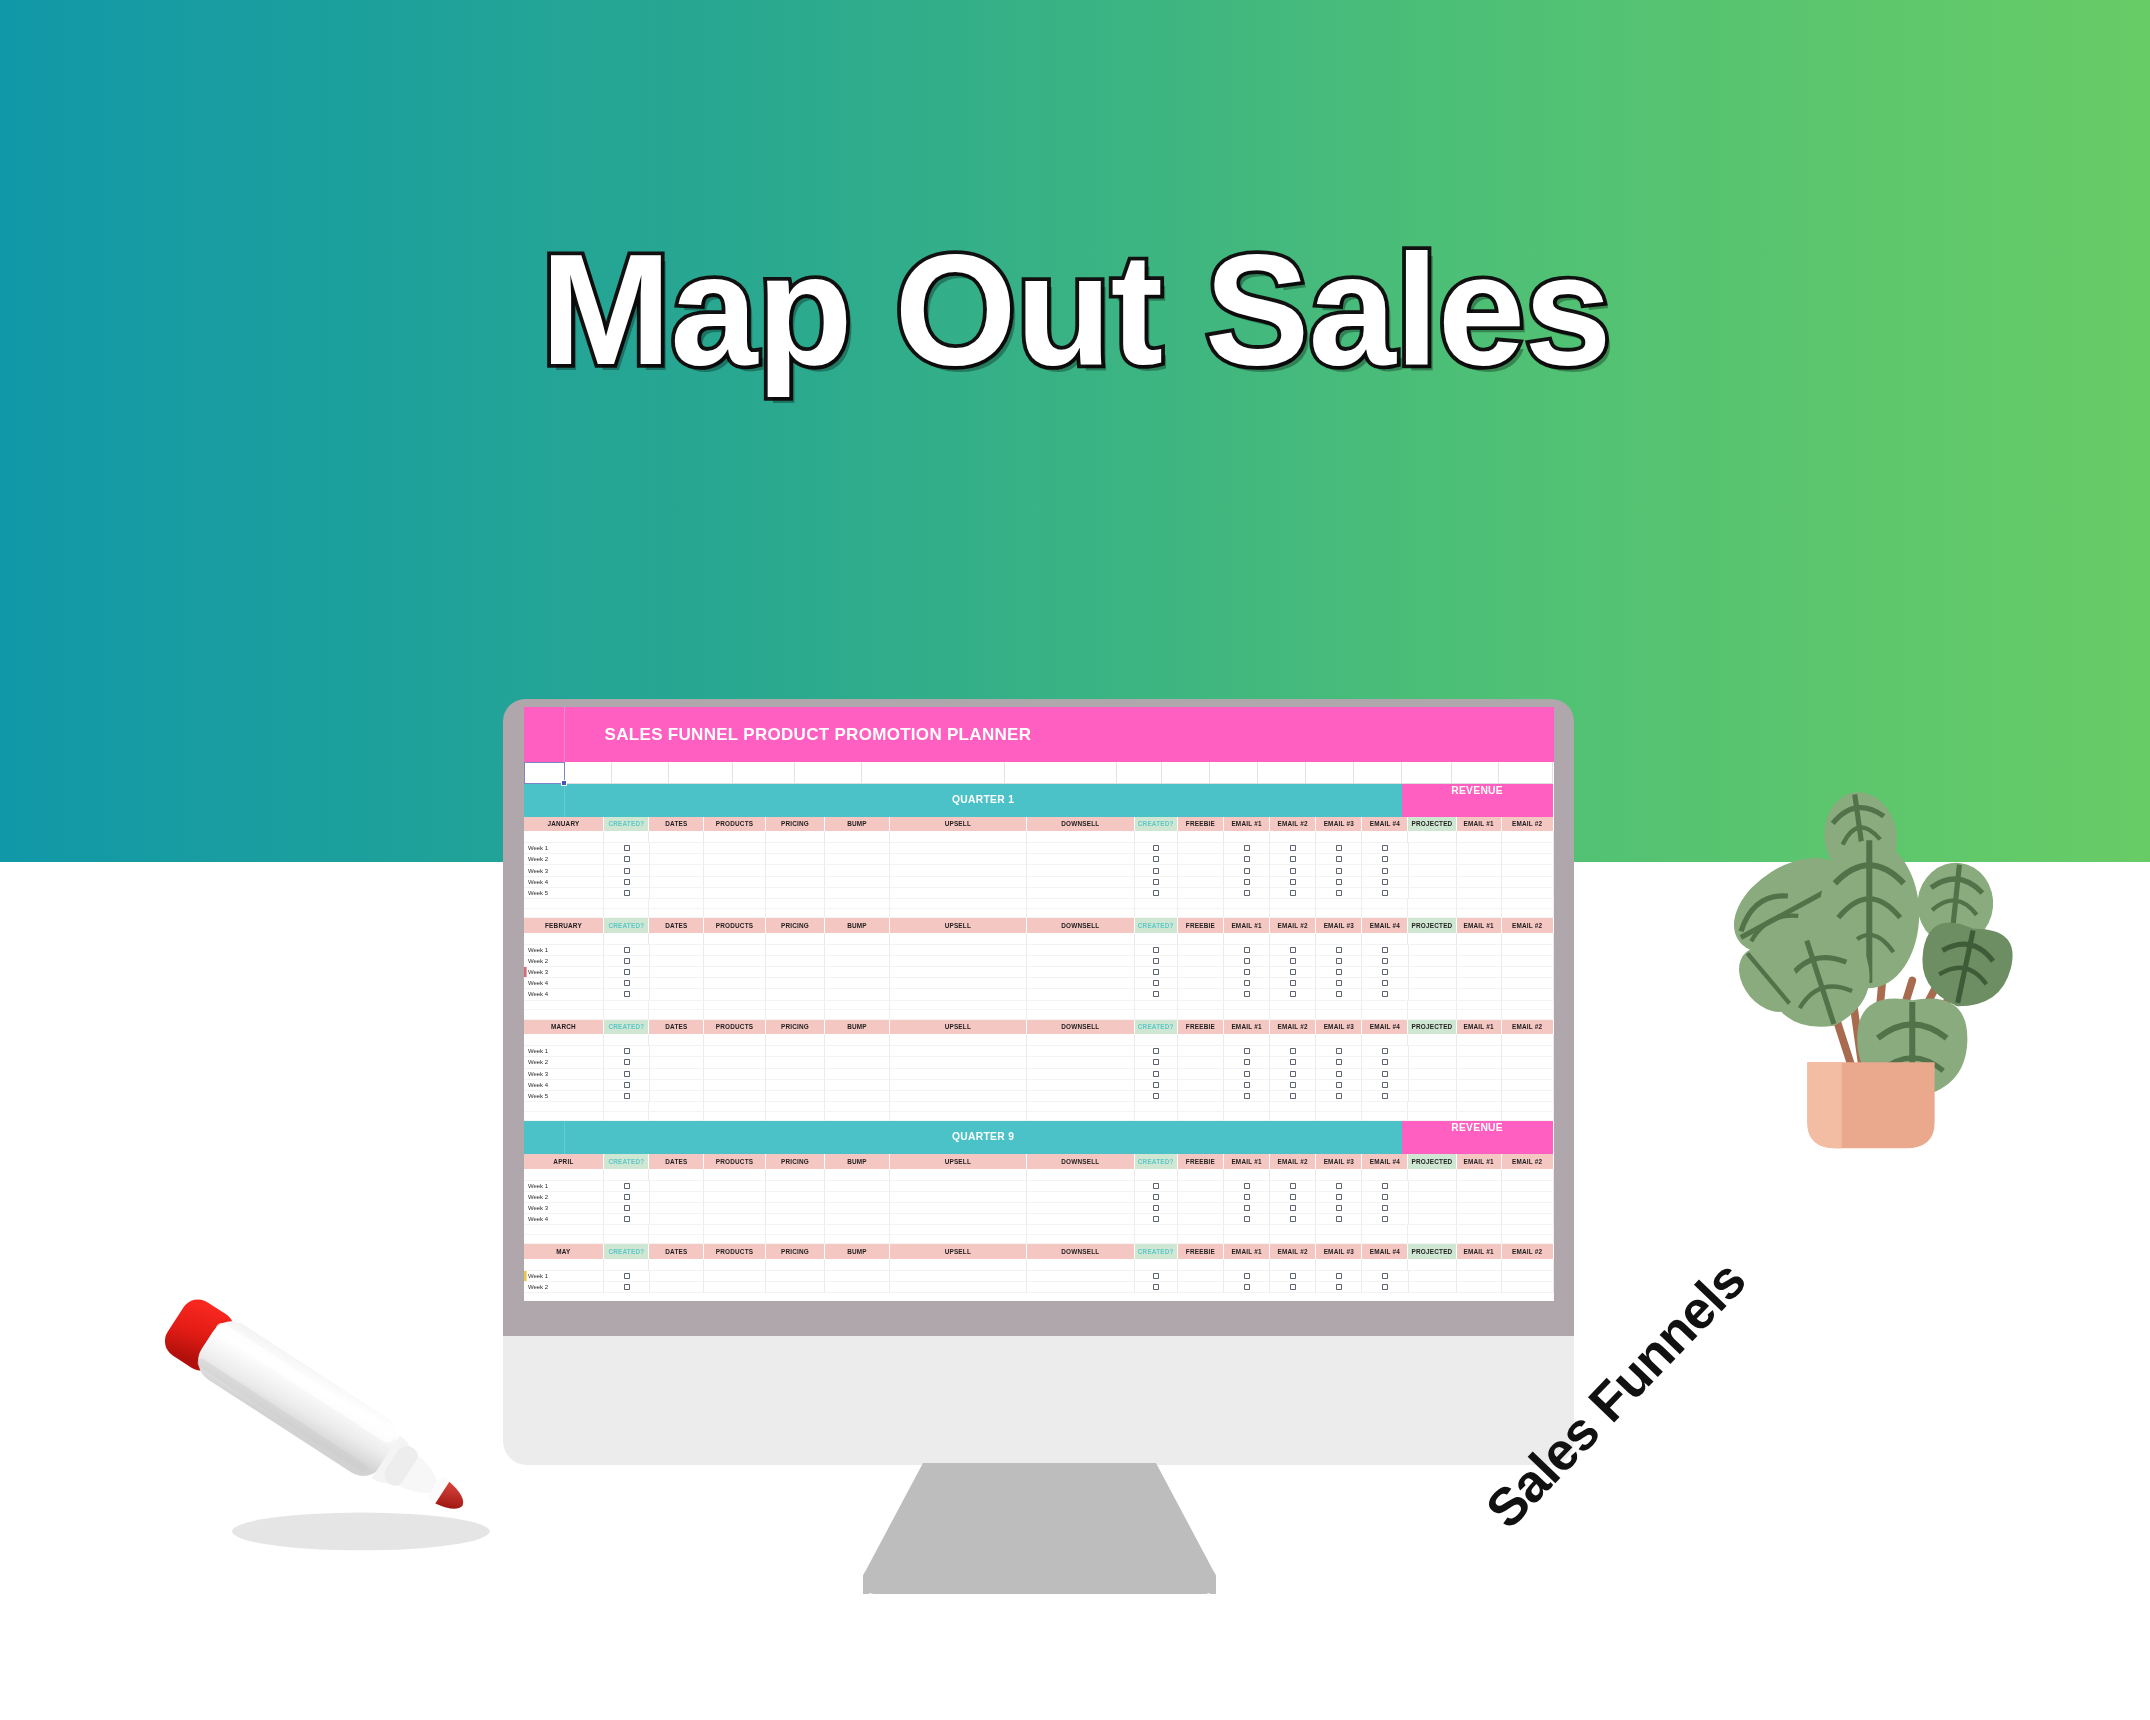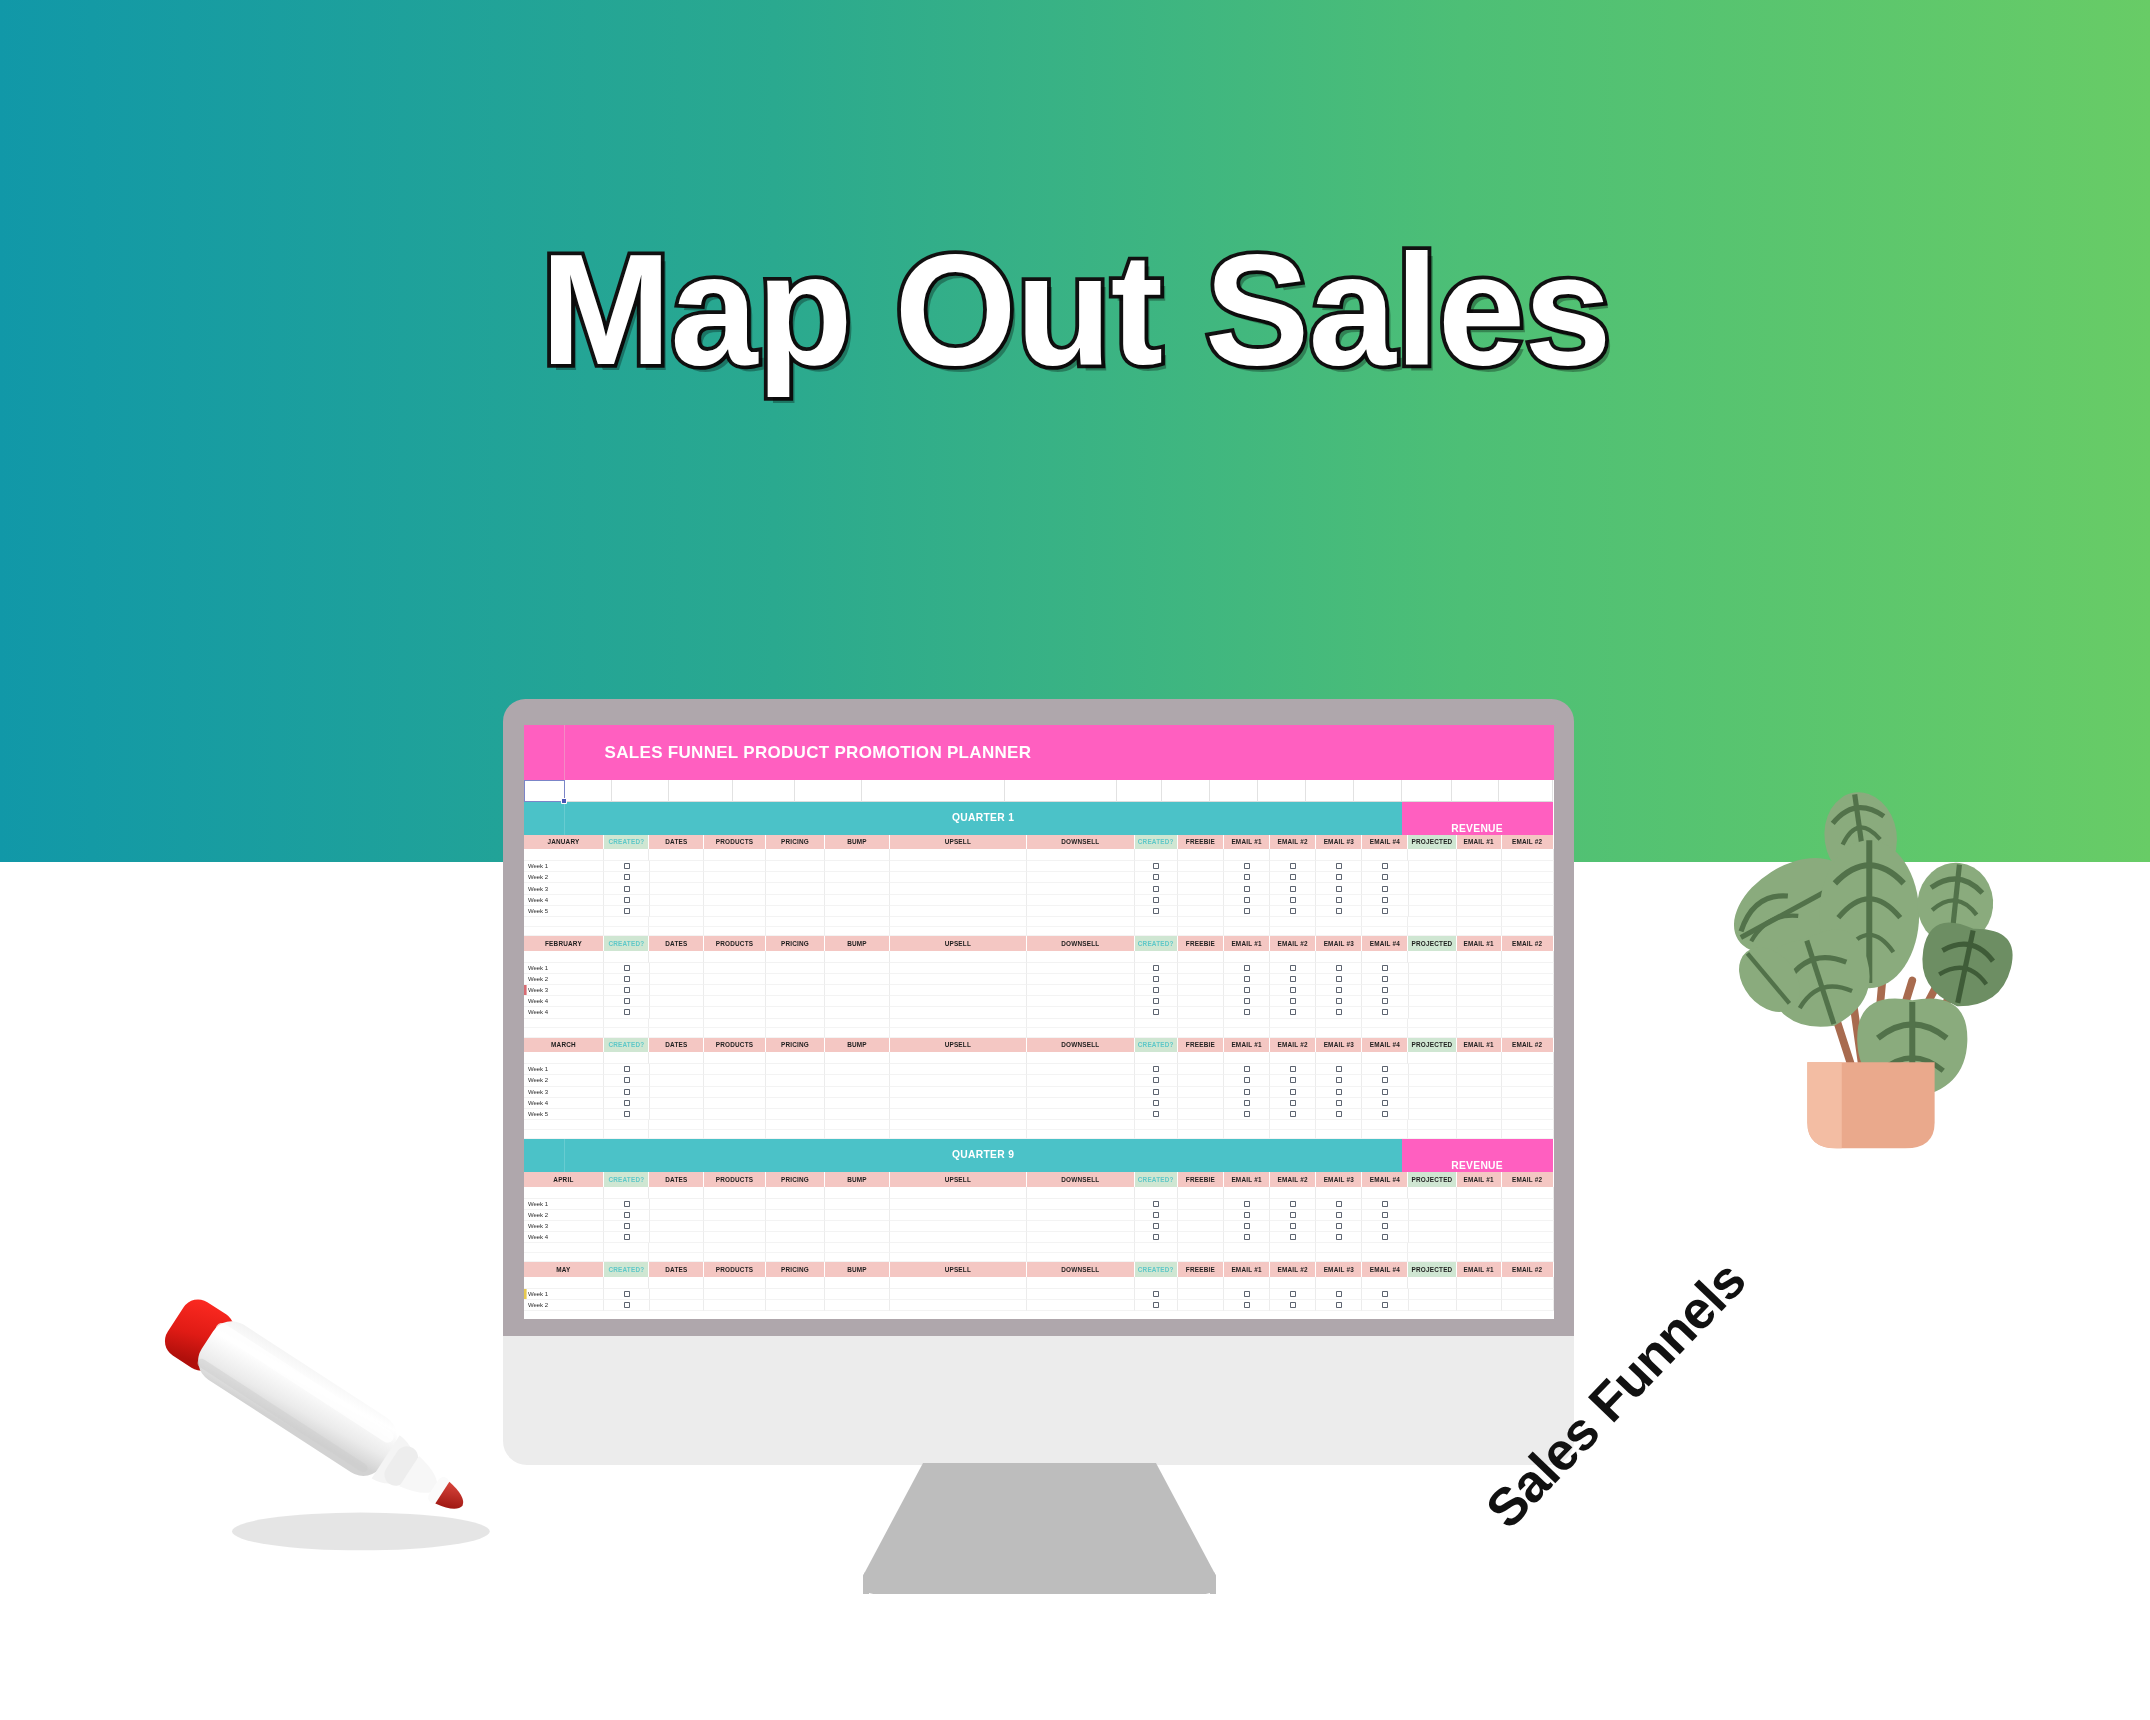--- a/index.html
+++ b/index.html
@@ -57,21 +57,21 @@
     border-radius:0 0 10.3px 10.3px;
   }
   #neck::before, #neck::after {
     content:""; position:absolute; bottom:0; width:52px; height:22.4px; background:#bdbdbd;
   }
   #neck::before { left:-46px; border-radius:34px 0 0 34px; }
   #neck::after  { right:-46px; border-radius:0 34px 34px 0; }
 
   
   #screen {
-    position:absolute; left:20.6px; top:26px; width:1030px; height:594px;
+    position:absolute; left:20.6px; top:8px; width:1030px; height:594px;
     background:#ffffff; overflow:hidden;
   }
   #sheet { width:1030px; font-size:0; }
 
   .row { display:flex; width:1030px; }
 
   
   .c-month { width:84px; }
   .c-created { width:47px; }
   .c-dates { width:57px; }
@@ -115,21 +115,21 @@
   
   .q-row { height:33px; }
   .q-left { width:41px; background:#4bc2c8; border-right:0.9px solid #67ccd1; }
   .q-mid {
     background:#4bc2c8; color:#ffffff; font-weight:bold; font-size:10.3px;
     display:flex; align-items:flex-end; justify-content:center; padding-bottom:12px;
     letter-spacing:0.3px;
   }
   .q-rev {
     background:#ff5fc0; color:#ffffff; font-weight:bold; font-size:10.3px;
-    display:flex; align-items:flex-end; justify-content:center; padding-bottom:1px;
+    display:flex; align-items:flex-end; justify-content:center; padding-bottom:21px;
     overflow:hidden; white-space:nowrap; letter-spacing:0.3px;
   }
 
   
   .hdr-row { height:14.6px; }
   .hdr {
     background:#f4c7c3; color:#1d1d1d; font-weight:bold; font-size:6.4px;
     display:flex; align-items:center; justify-content:center;
     border-right:0.9px solid #ffffff; letter-spacing:0.2px;
   }

